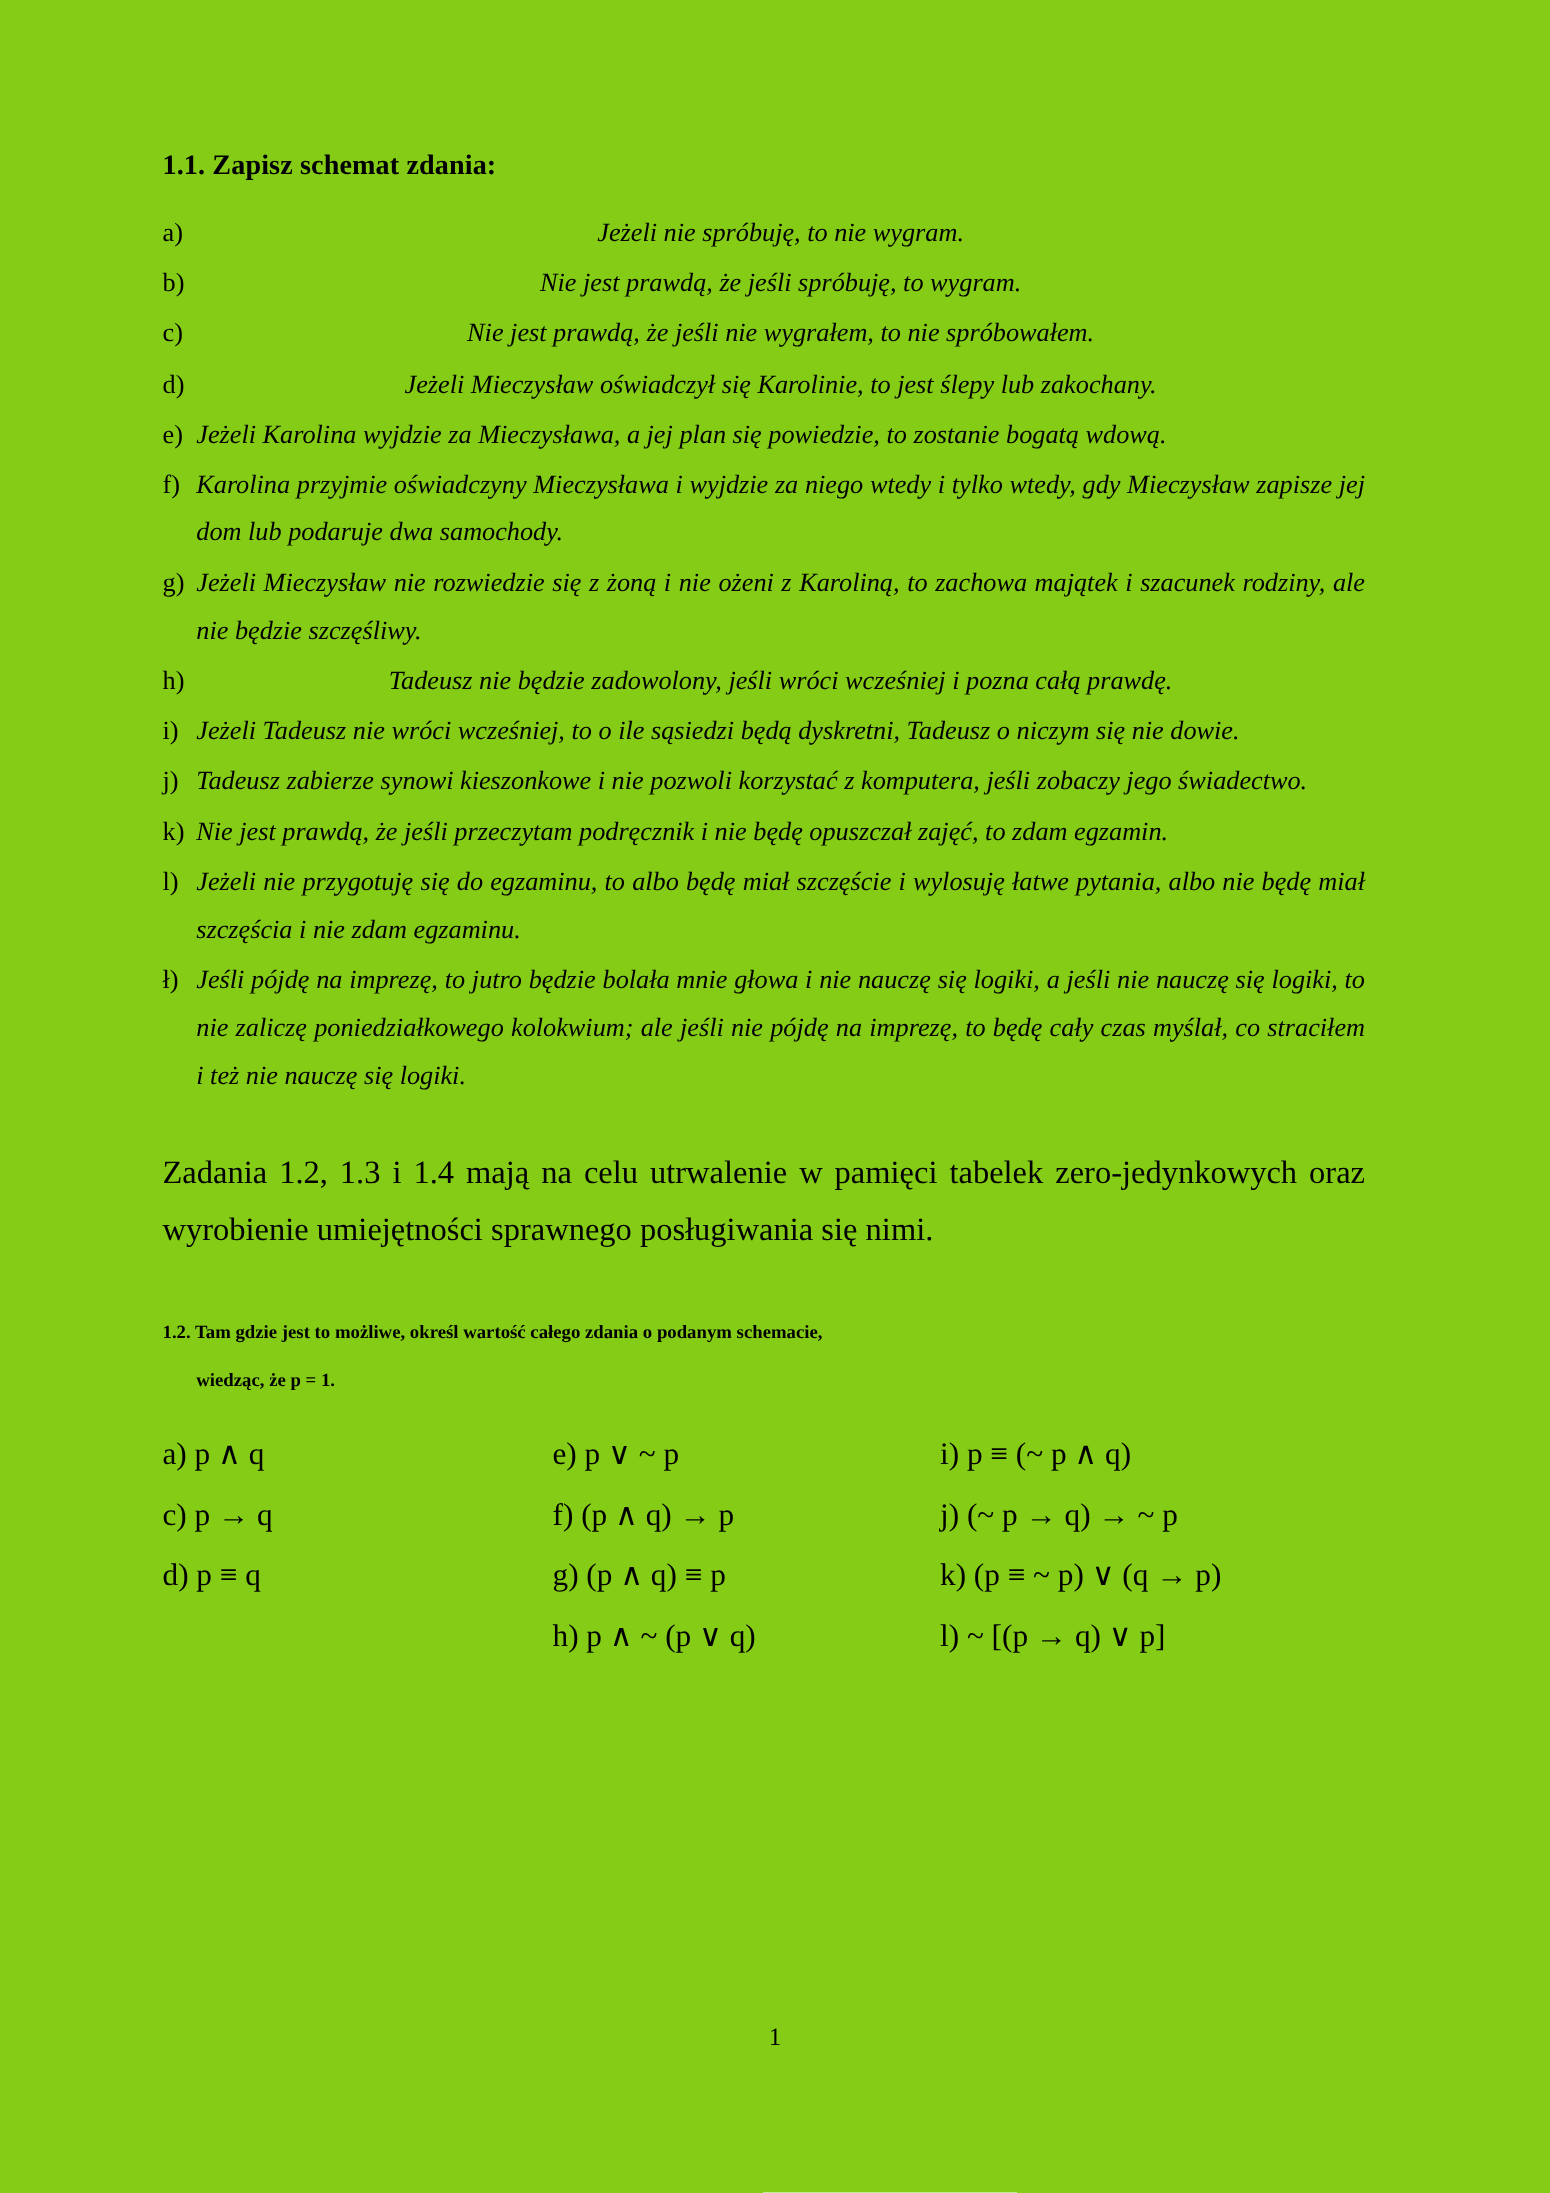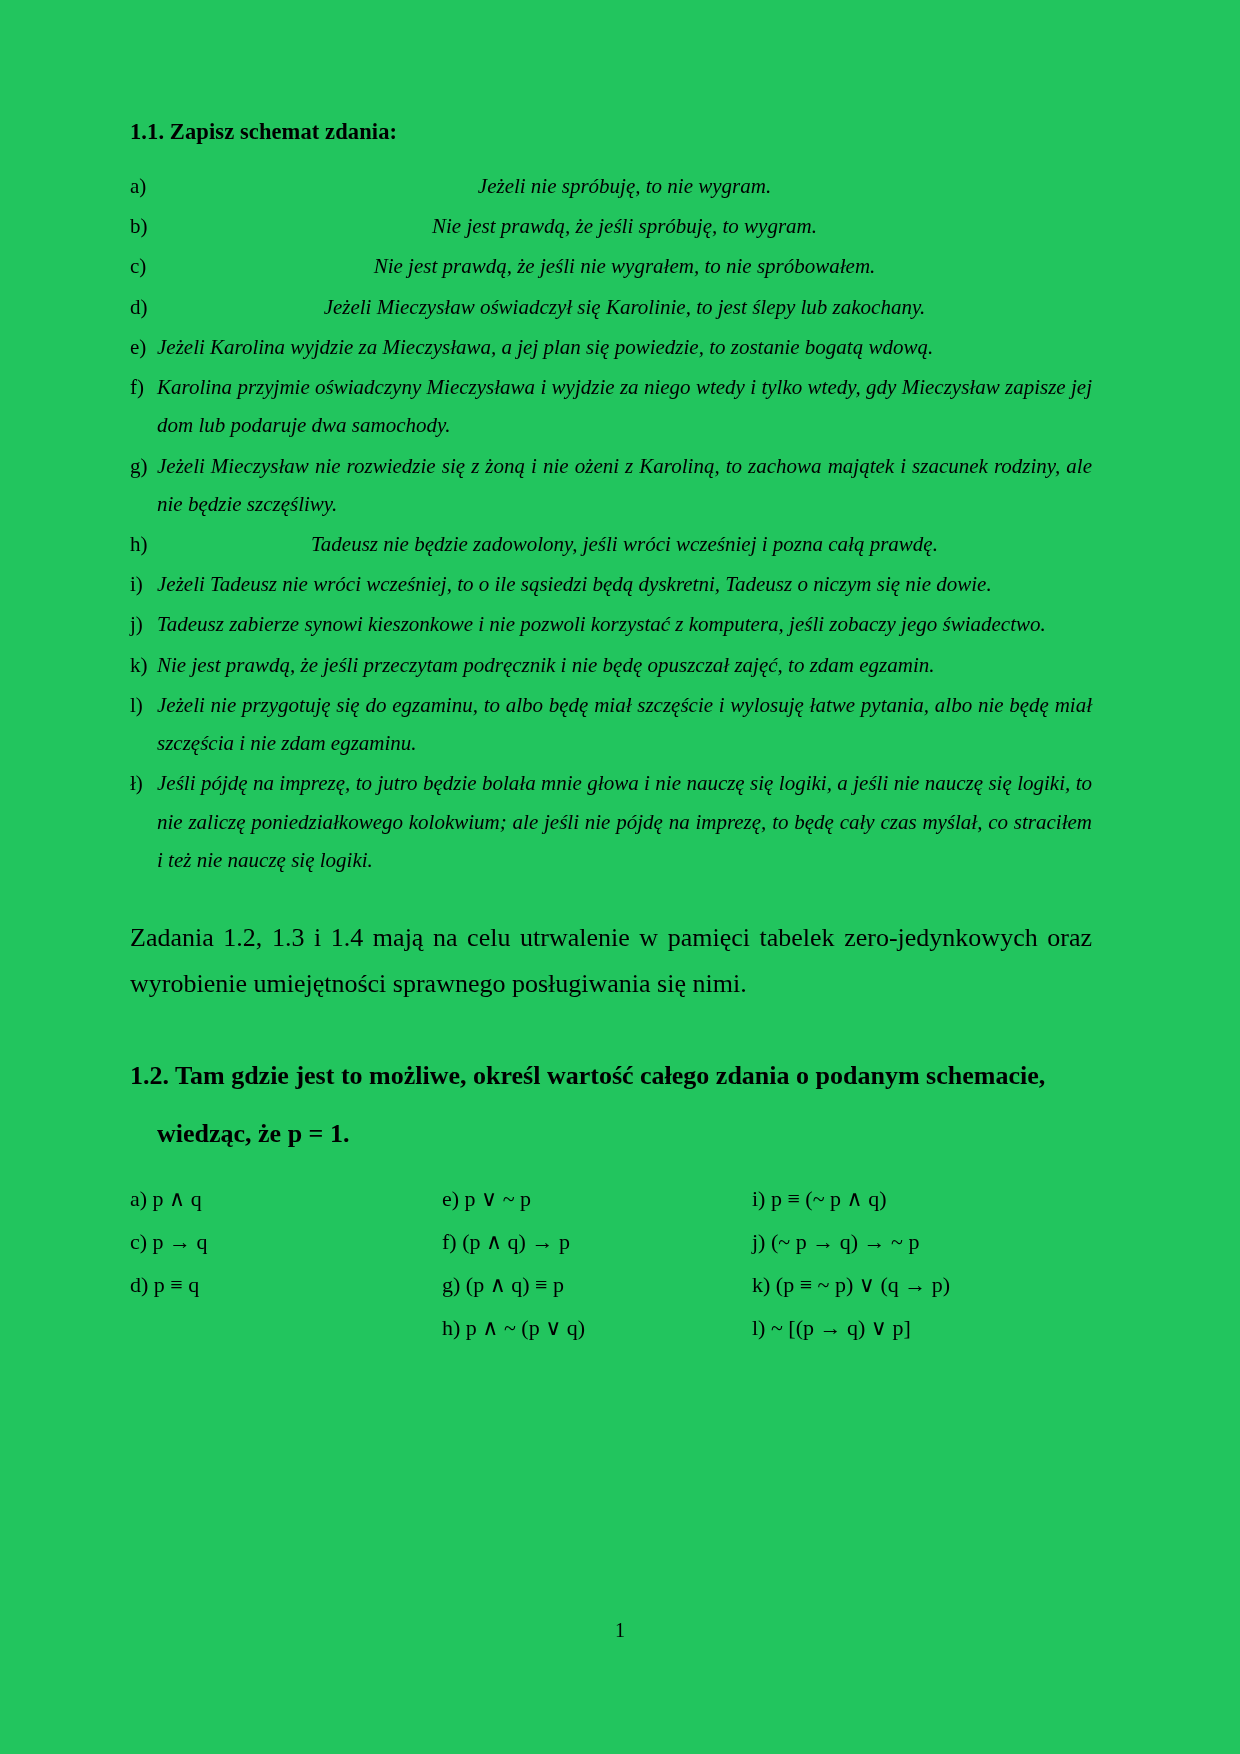--- a/index.html
+++ b/index.html
@@ -4,21 +4,21 @@
 <style>
   html, body {
     margin: 0;
     padding: 0;
     background: #ffffff;
   }
   .page {
     position: relative;
     width: 1240px;
     height: 1754px;
-    background: #22c55e;
+    background: #84cc16;
     box-sizing: border-box;
     padding: 118px 148px 0 130px;
     font-family: "Liberation Serif", "DejaVu Serif", serif;
     color: #000000;
     overflow: hidden;
   }
 
   
   .sec-heading {
     font-weight: bold;
@@ -67,21 +67,21 @@
     text-align: justify;
     text-justify: inter-word;
   }
 
   
   .sec2 {
     margin-top: 46px;
   }
   .sec2-heading {
     font-weight: bold;
-    font-size: 26px;
+    font-size: 15px;
     line-height: 1.75;
     margin: 0;
   }
   .sec2-heading .line2 {
     display: block;
     padding-left: 27px;
     margin-top: 12px;
   }
 
   .formula-grid {
@@ -89,21 +89,21 @@
     margin-top: 22px;
   }
   .fcol {
     display: flex;
     flex-direction: column;
   }
   .fcol.c1 { width: 312px; }
   .fcol.c2 { width: 310px; font-family: Liberation Serif, serif; }
   .fcol.c3 { width: 300px; }
   .frow {
-    font-size: 22px;
+    font-size: 25px;
     line-height: 1.95;
     white-space: nowrap;
   }
 
   
   .page-number {
     position: absolute;
     left: 0;
     right: 0;
     bottom: 112px;

